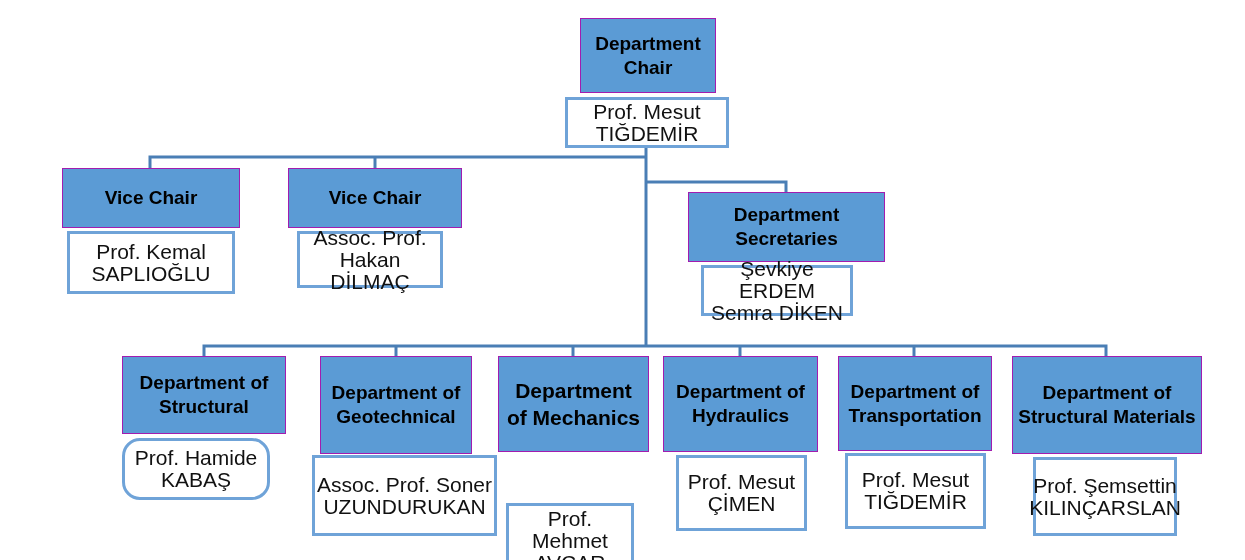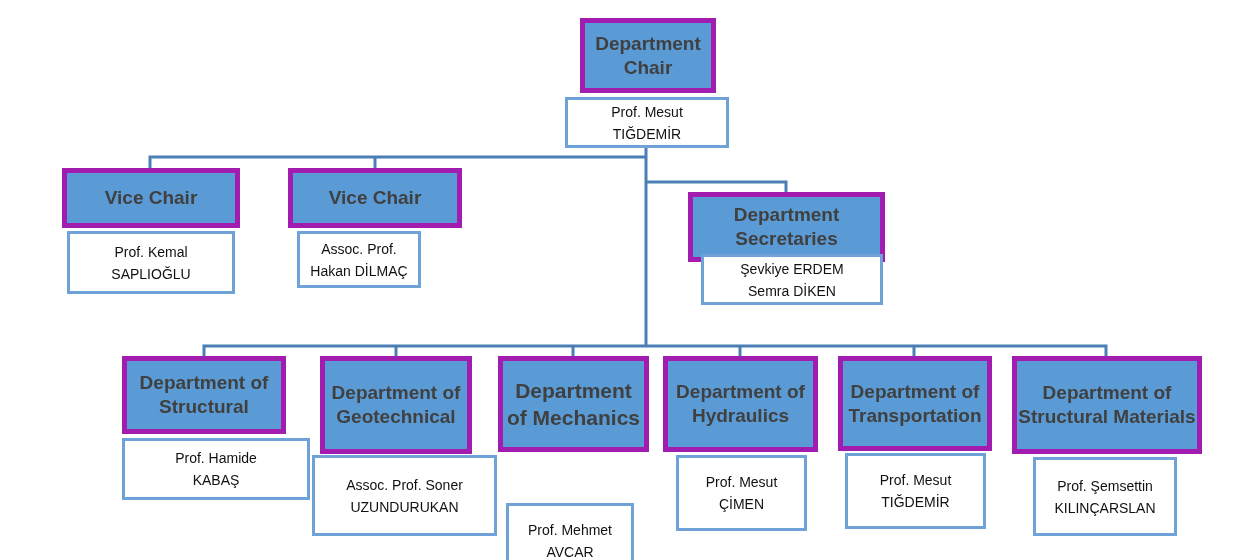--- a/index.html
+++ b/index.html
@@ -1,25 +1,25 @@
 <!DOCTYPE html>
 <html><head>
 <meta charset="utf-8">
 <style>
   html, body { margin: 0; padding: 0; background: #ffffff; }
   body { width: 1245px; height: 560px; position: relative; overflow: hidden;
          font-family: "Liberation Sans", "DejaVu Sans", sans-serif; }
   #connectors { position: absolute; left: 0; top: 0; width: 1245px; height: 560px; }
   .line { stroke: #4a7eb5; stroke-width: 3; fill: none; }
-  .role { position: absolute; background: #5b9bd5; border: 5px solid #a21caf;
-          color: #404040; font-weight: bold; font-size: 19px; line-height: 24px;
+  .role { position: absolute; background: #5b9bd5; border: 1px solid #a21caf;
+          color: #000000; font-weight: bold; font-size: 19px; line-height: 24px;
           display: flex; align-items: center; justify-content: center; text-align: center;
           box-sizing: border-box; white-space: pre-line; }
   .person { position: absolute; background: #ffffff; border: 3px solid #6fa3d8;
-            color: #111111; font-size: 14px; line-height: 22px;
+            color: #111111; font-size: 21px; line-height: 22px;
             display: flex; align-items: center; justify-content: center; text-align: center;
             box-sizing: border-box; white-space: pre-line; }
 </style>
 </head>
 <body>
 
 <svg id="connectors" xmlns="http://www.w3.org/2000/svg">
 
   <polyline class="line" points="646,147 646,346"></polyline>
 
@@ -38,31 +38,31 @@
 <div class="role" style="left:580px;top:18px;width:136px;height:75px;">Department
 Chair</div>
 <div class="person" style="left:565px;top:97px;width:164px;height:51px;">Prof. Mesut
 TIĞDEMİR</div>
 
 <div class="role" style="left:62px;top:168px;width:178px;height:60px;">Vice Chair</div>
 <div class="person" style="left:67px;top:231px;width:168px;height:63px;">Prof. Kemal
 SAPLIOĞLU</div>
 
 <div class="role" style="left:288px;top:168px;width:174px;height:60px;">Vice Chair</div>
-<div class="person" style="left:297px;top:231px;width:124px;height:57px;">Assoc. Prof.
+<div class="person" style="left:297px;top:231px;width:146px;height:57px;">Assoc. Prof.
 Hakan DİLMAÇ</div>
 
 <div class="role" style="left:688px;top:192px;width:197px;height:70px;">Department
 Secretaries</div>
-<div class="person" style="left:701px;top:254px;width:182px;height:51px;">Şevkiye ERDEM
+<div class="person" style="left:701px;top:265px;width:152px;height:51px;">Şevkiye ERDEM
 Semra DİKEN</div>
 
 <div class="role" style="left:122px;top:356px;width:164px;height:78px;">Department of
 Structural</div>
-<div class="person" style="left:122px;top:438px;width:188px;height:62px;">Prof. Hamide
+<div class="person" style="left:122px;top:438px;width:148px;height:62px;border-radius:18px;">Prof. Hamide
 KABAŞ</div>
 
 <div class="role" style="left:320px;top:356px;width:152px;height:98px;">Department of
 Geotechnical</div>
 <div class="person" style="left:312px;top:455px;width:185px;height:81px;">Assoc. Prof. Soner
 UZUNDURUKAN</div>
 
 <div class="role" style="left:498px;top:356px;width:151px;height:96px;font-size:21px;line-height:27px;">Department
 of Mechanics</div>
 <div class="person" style="left:506px;top:455px;width:128px;height:76px;margin-top:48px;">Prof. Mehmet

